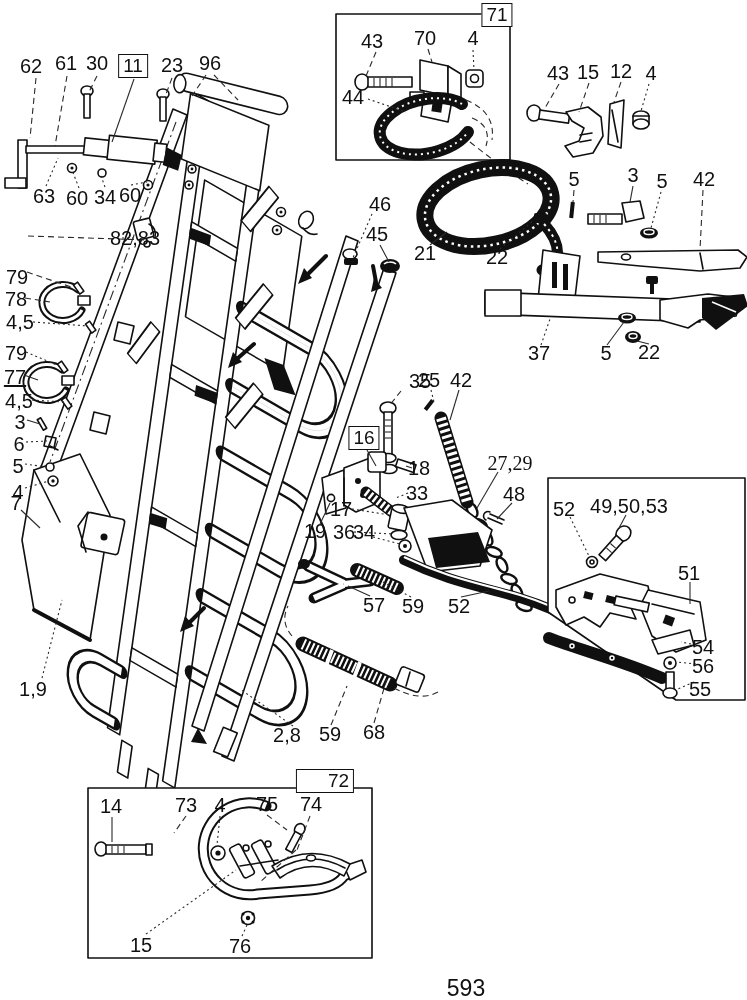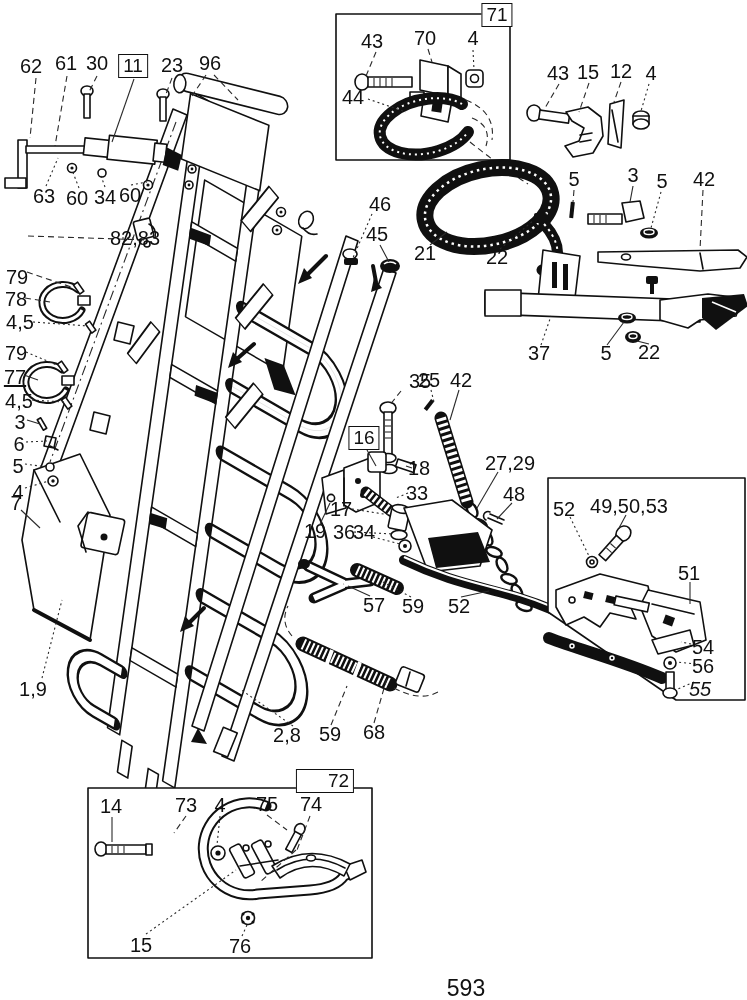--- a/index.html
+++ b/index.html
@@ -545,29 +545,29 @@
       <div class="callout" style="left: 420px; top: 381px;">35</div>
       <div class="callout" style="left: 429px; top: 380px;">25</div>
       <div class="callout" style="left: 461px; top: 380px;">42</div>
       <div class="callout boxed" style="left: 364px; top: 438px;">16</div>
       <div class="callout" style="left: 419px; top: 468px;">18</div>
       <div class="callout" style="left: 417px; top: 493px;">33</div>
       <div class="callout" style="left: 341px; top: 509px;">17</div>
       <div class="callout" style="left: 315px; top: 531px;">19</div>
       <div class="callout" style="left: 344px; top: 532px;">36</div>
       <div class="callout" style="left: 364px; top: 532px;">34</div>
-      <div class="callout" style="left: 510px; top: 463px;">27,29</div>
+      <div class="callout" style="left: 510px; top: 463px; font-family: Liberation Serif, serif;">27,29</div>
       <div class="callout" style="left: 514px; top: 494px;">48</div>
       <div class="callout boxed" style="left: 759px; top: 488px; margin-left: 24px;">58</div>
       <div class="callout" style="left: 564px; top: 509px;">52</div>
       <div class="callout" style="left: 629px; top: 506px;">49,50,53</div>
       <div class="callout" style="left: 689px; top: 573px;">51</div>
       <div class="callout" style="left: 703px; top: 647px;">54</div>
       <div class="callout" style="left: 703px; top: 666px;">56</div>
-      <div class="callout" style="left: 700px; top: 689px; font-style: italic;">55</div>
+      <div class="callout" style="left: 700px; top: 689px;">55</div>
       <div class="callout" style="left: 374px; top: 605px; text-align: right;">57</div>
       <div class="callout" style="left: 413px; top: 606px;">59</div>
       <div class="callout" style="left: 459px; top: 606px;">52</div>
       <div class="callout" style="left: 287px; top: 735px;">2,8</div>
       <div class="callout" style="left: 330px; top: 734px;">59</div>
       <div class="callout" style="left: 374px; top: 732px;">68</div>
       <div class="callout boxed" style="left: 325px; top: 781px; padding-left: 31px;">72</div>
       <div class="callout" style="left: 111px; top: 806px;">14</div>
       <div class="callout" style="left: 186px; top: 805px;">73</div>
       <div class="callout" style="left: 220px; top: 805px;">4</div>

